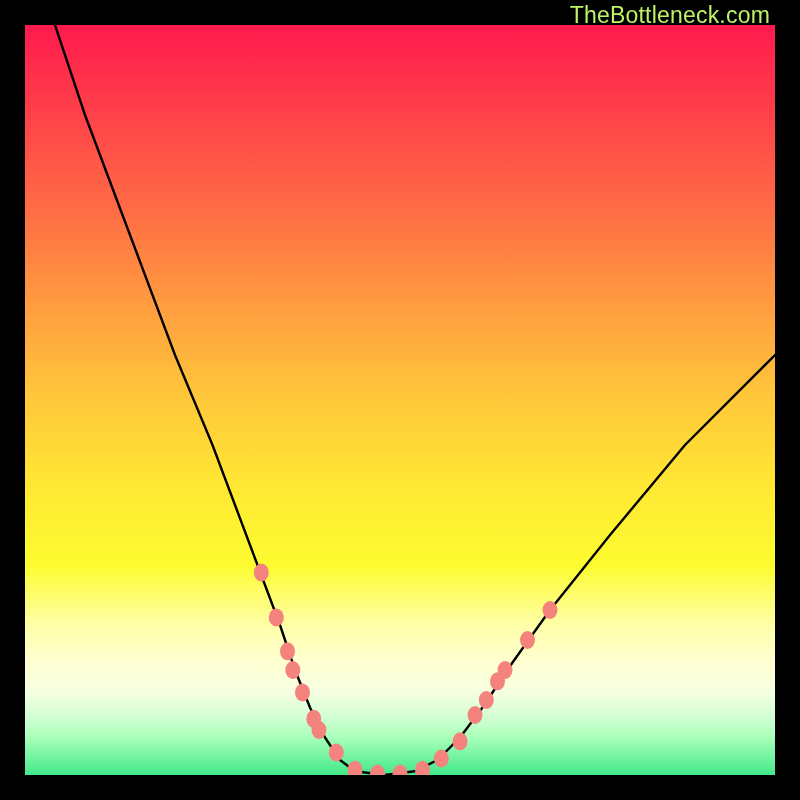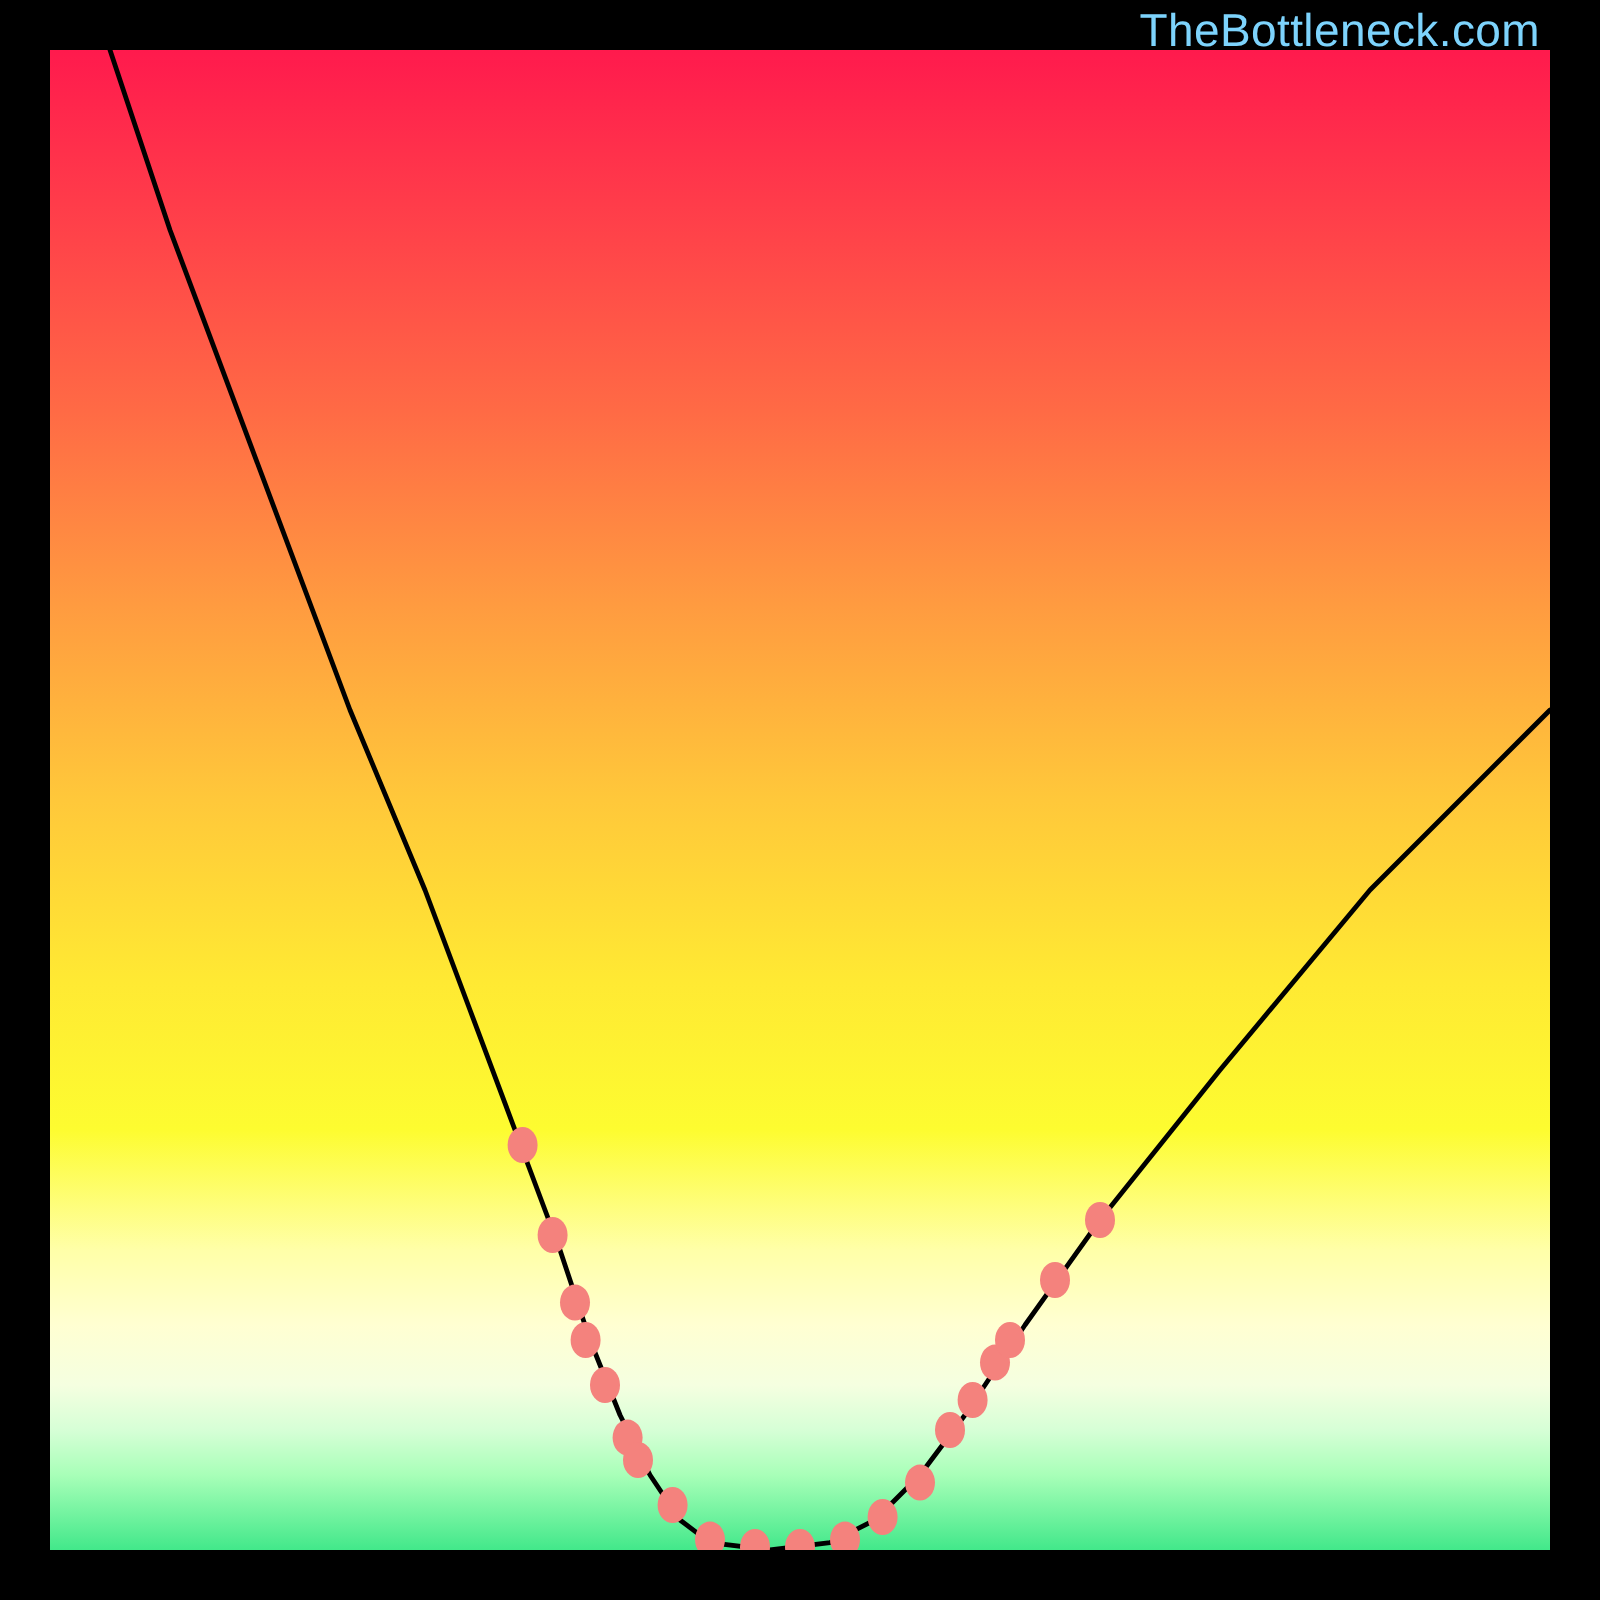--- a/index.html
+++ b/index.html
@@ -43,21 +43,21 @@
     position: absolute;
     left: 0;
     top: 0;
     width: 750px;
     height: 750px;
   }
   .watermark {
     position: absolute;
     top: 2px;
     right: 30px;
-    color: #7dd3fc;
+    color: #bef264;
     font-size: 23px;
     font-weight: 500;
     letter-spacing: 0.2px;
   }
 </style>
 </head>
 <body>
 
 <div class="outer">
   <div class="plot">

